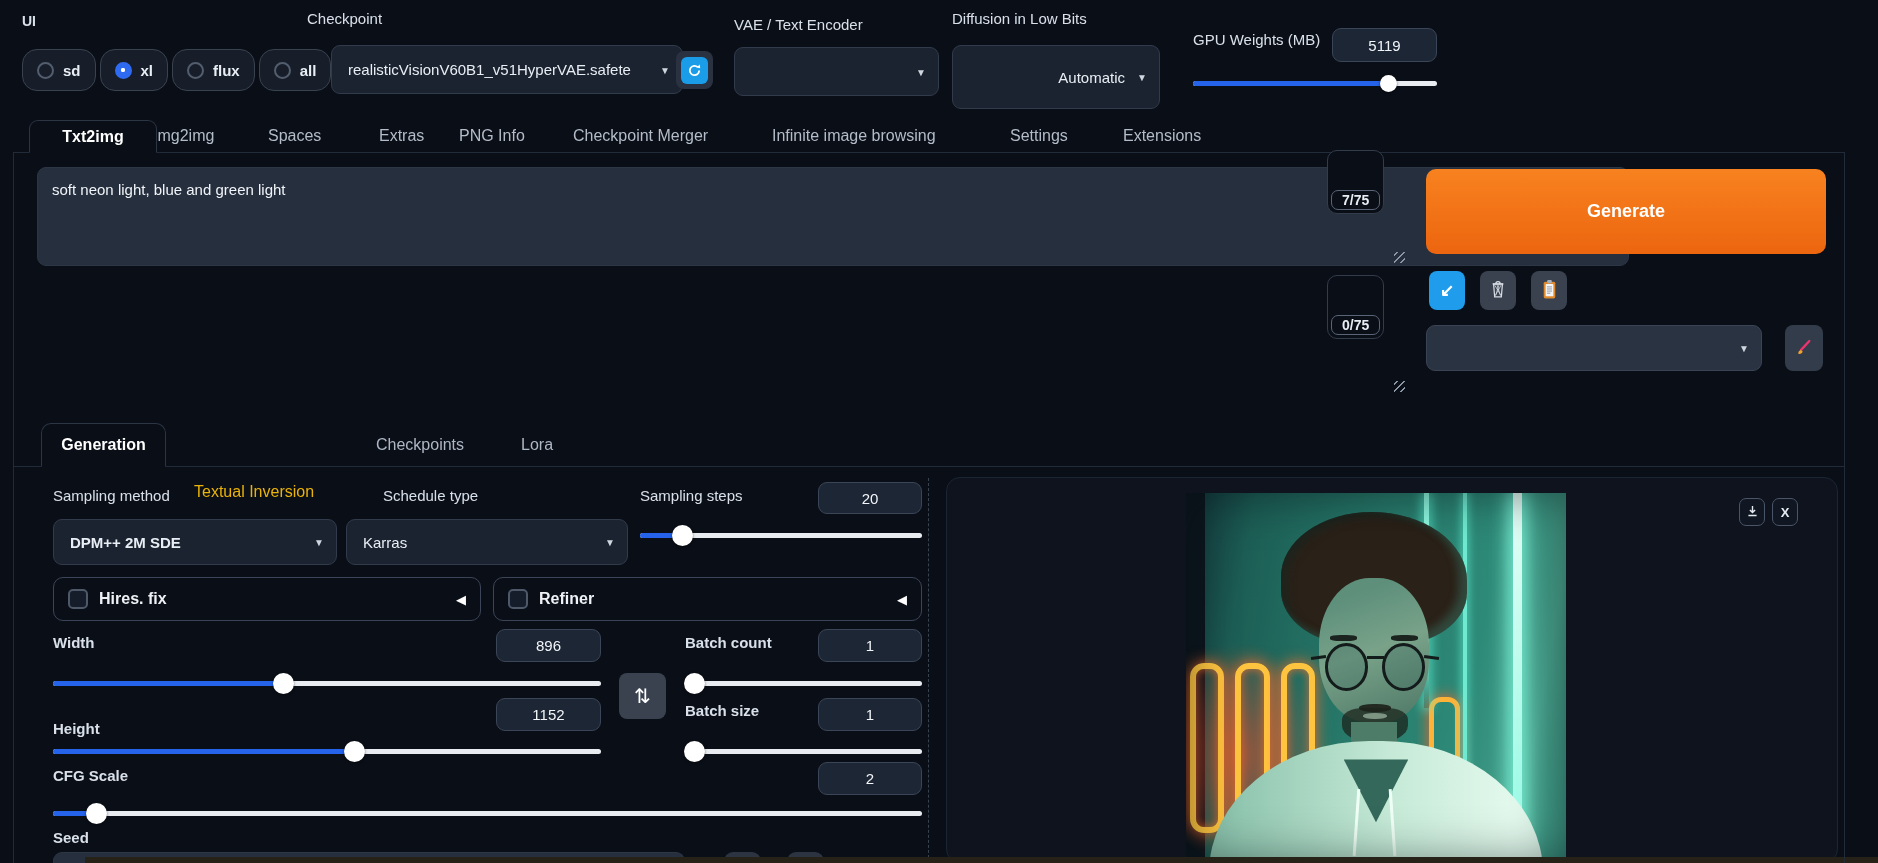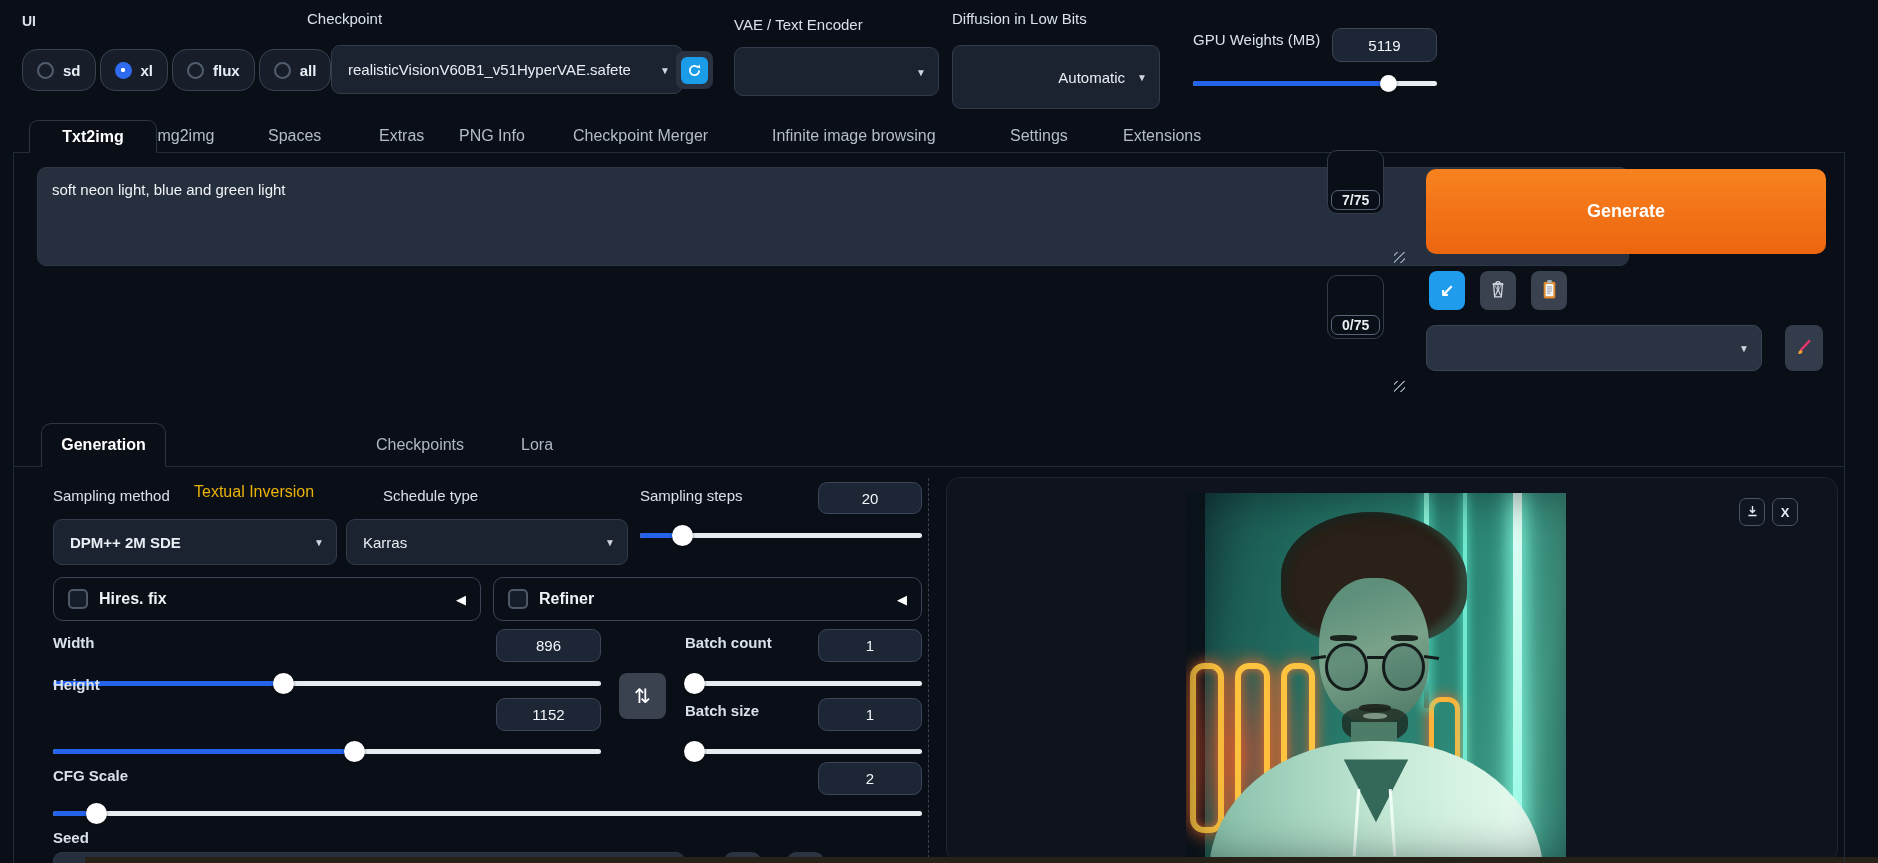--- a/index.html
+++ b/index.html
@@ -235,21 +235,21 @@
   </div>
   <button class="toolbtn" style="left:619px; top:673px; width:47px; height:46px; color:#fff; font-size:20px;">
     <span>⇅</span>
   </button>
   <div class="slider" style="left:685px; top:673px; width:237px;">
     <div class="track"></div>
     <div class="fill" style="width:4%;"></div>
     <div class="thumb" style="left:4%;"></div>
   </div>
 
-  <div class="lbl" style="left:53px; top:676px; font-weight:bold;">Height</div>
+  <div class="lbl" style="left:53px; top:720px; font-weight:bold;">Height</div>
   <input class="numbox" style="left: 496px; top: 698px; width: 105px; height: 33px;" value="1152">
   <div class="lbl" style="left:685px; top:702px; font-weight:bold;">Batch size</div>
   <input class="numbox" style="left: 818px; top: 698px; width: 104px; height: 33px;" value="1">
 
   <div class="slider" style="left:53px; top:741px; width:548px;">
     <div class="track"></div>
     <div class="fill" style="width:55%;"></div>
     <div class="thumb" style="left:55%;"></div>
   </div>
   <div class="slider" style="left:685px; top:741px; width:237px;">

